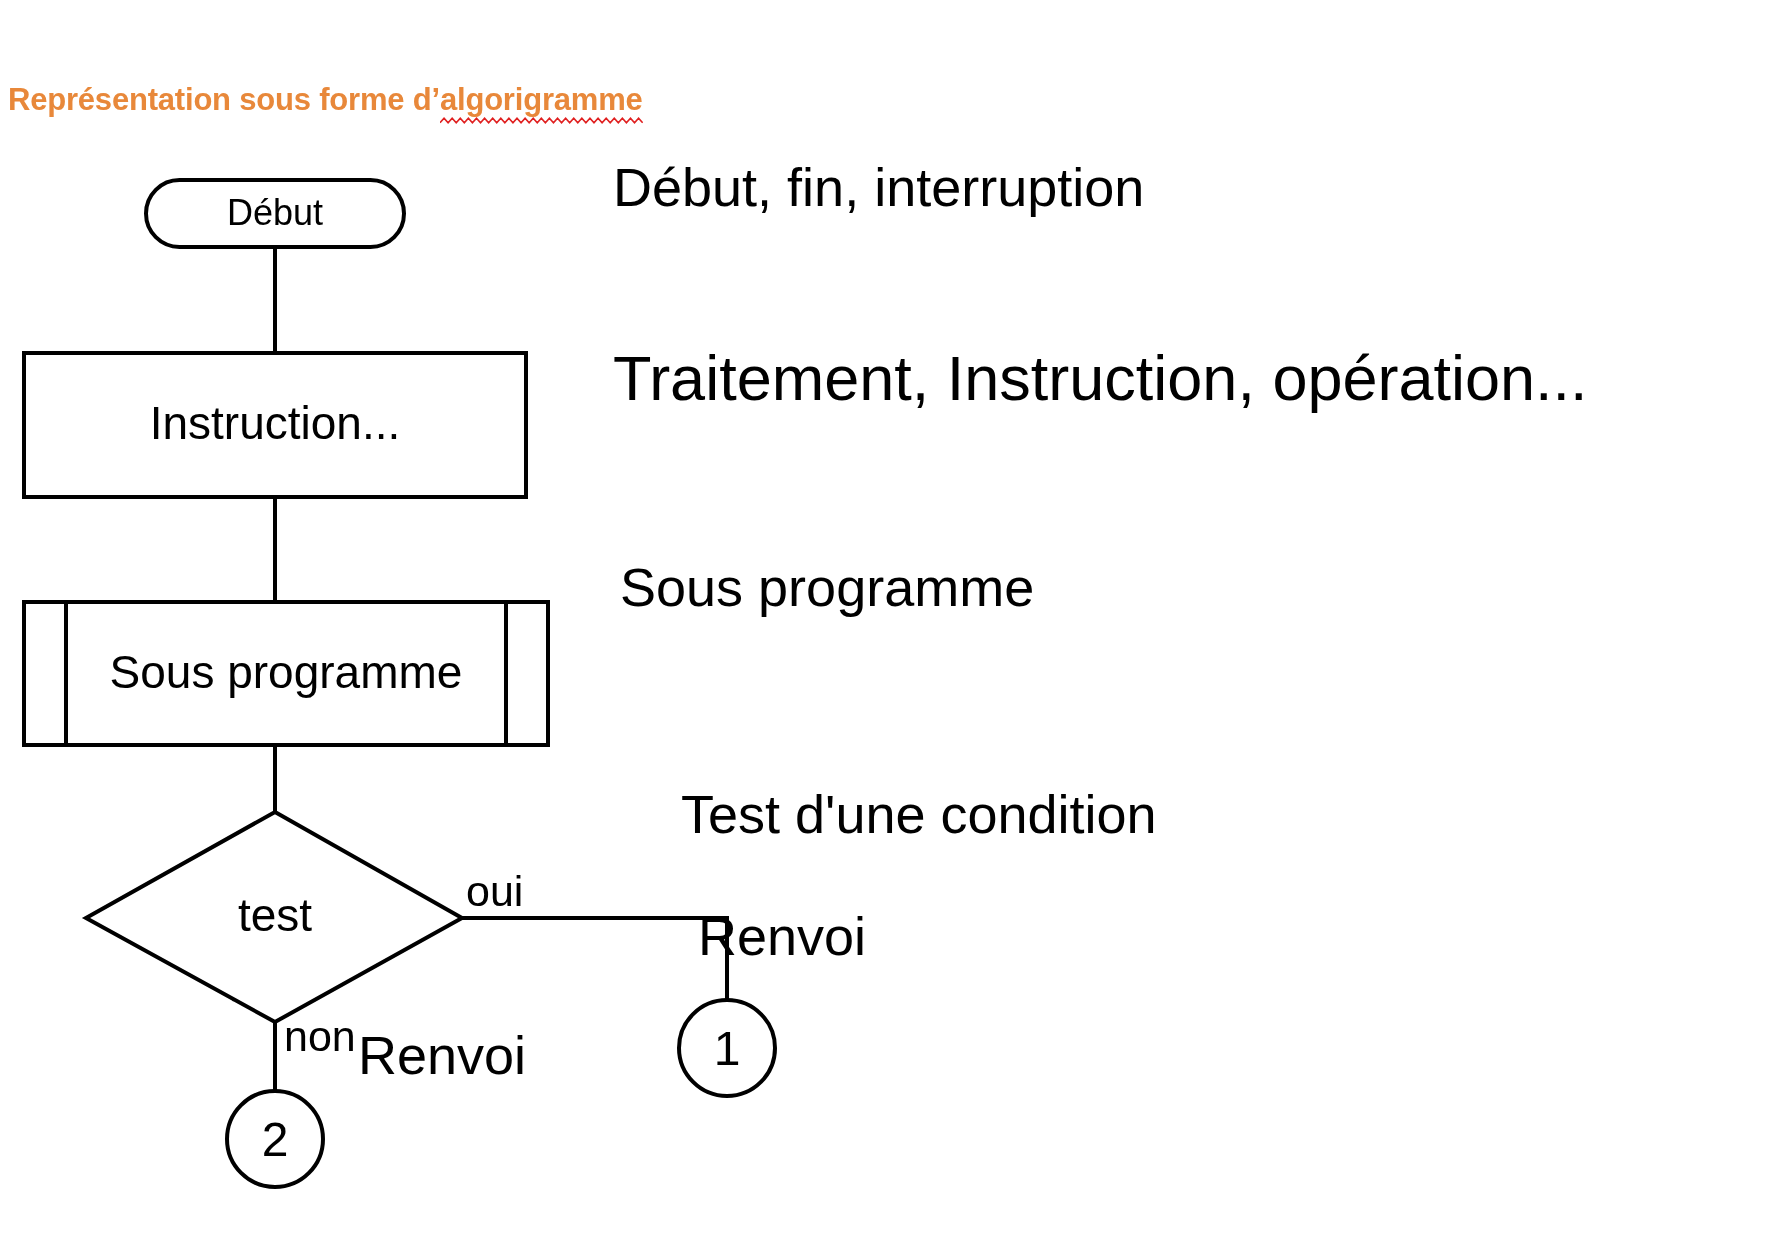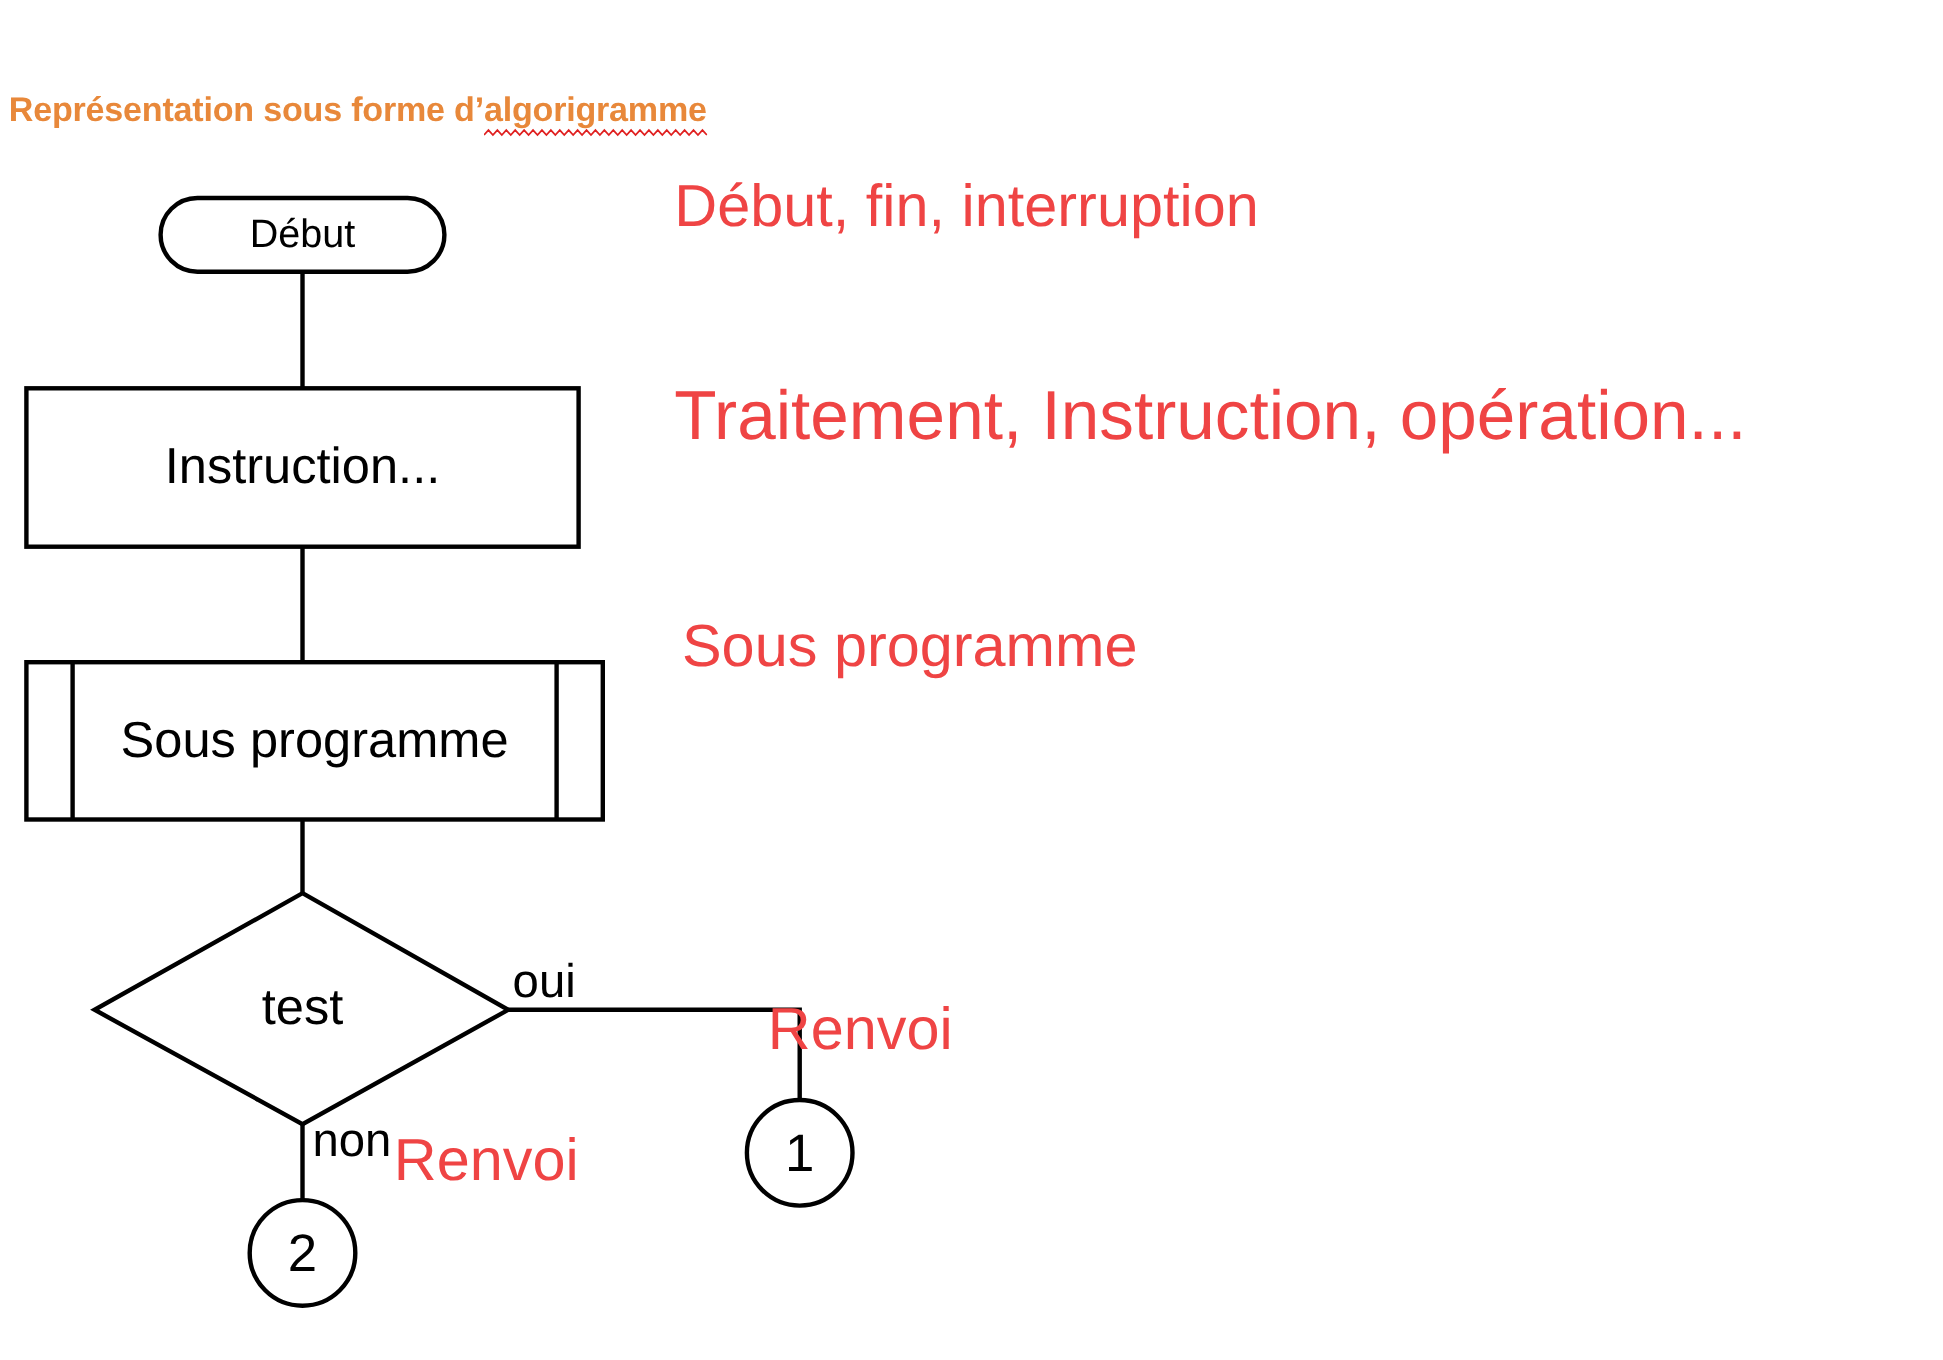--- a/index.html
+++ b/index.html
@@ -92,21 +92,21 @@
   .ref-num {
     font-family: "Liberation Sans", sans-serif;
     font-size: 48px;
     fill: #000000;
     text-anchor: middle;
     dominant-baseline: middle;
   }
   .caption {
     position: absolute;
     font-family: "Liberation Sans", sans-serif;
-    color: #ef4444;
+    color: #000000;
     white-space: nowrap;
     line-height: 1;
   }
 </style>
 </head>
 <body>
 
 <div id="page">
 
   <div id="slide-title"><span class="plain">Représentation sous forme d’</span><span class="misspelled"><span>algorigramme</span><svg class="squiggle" viewBox="0 0 100 8" preserveAspectRatio="none">
@@ -151,18 +151,19 @@
     <text class="ref-num" x="275" y="1143">2</text>
 
   </svg>
 
   <div class="caption" style="left:613px; top:160px; font-size:54px;">Début, fin, interruption</div>
 
   <div class="caption" style="left:613px; top:347px; font-size:63px;">Traitement, Instruction, opération...</div>
 
   <div class="caption" style="left:620px; top:560px; font-size:54px;">Sous programme</div>
 
+  <div class="caption" style="left:681px; top:787px; font-size:54px;">Test d'une condition</div>
 
   <div class="caption" style="left:698px; top:909px; font-size:54px;">Renvoi</div>
 
   <div class="caption" style="left:358px; top:1028px; font-size:54px;">Renvoi</div>
 
 </div>
 
 </body></html>

